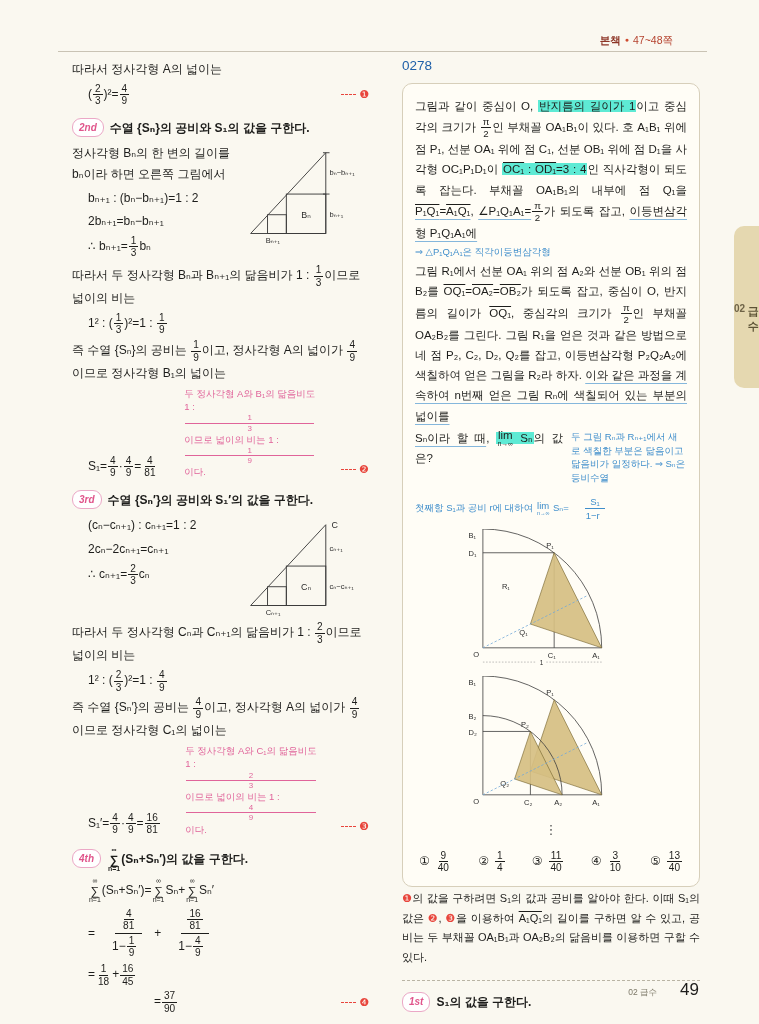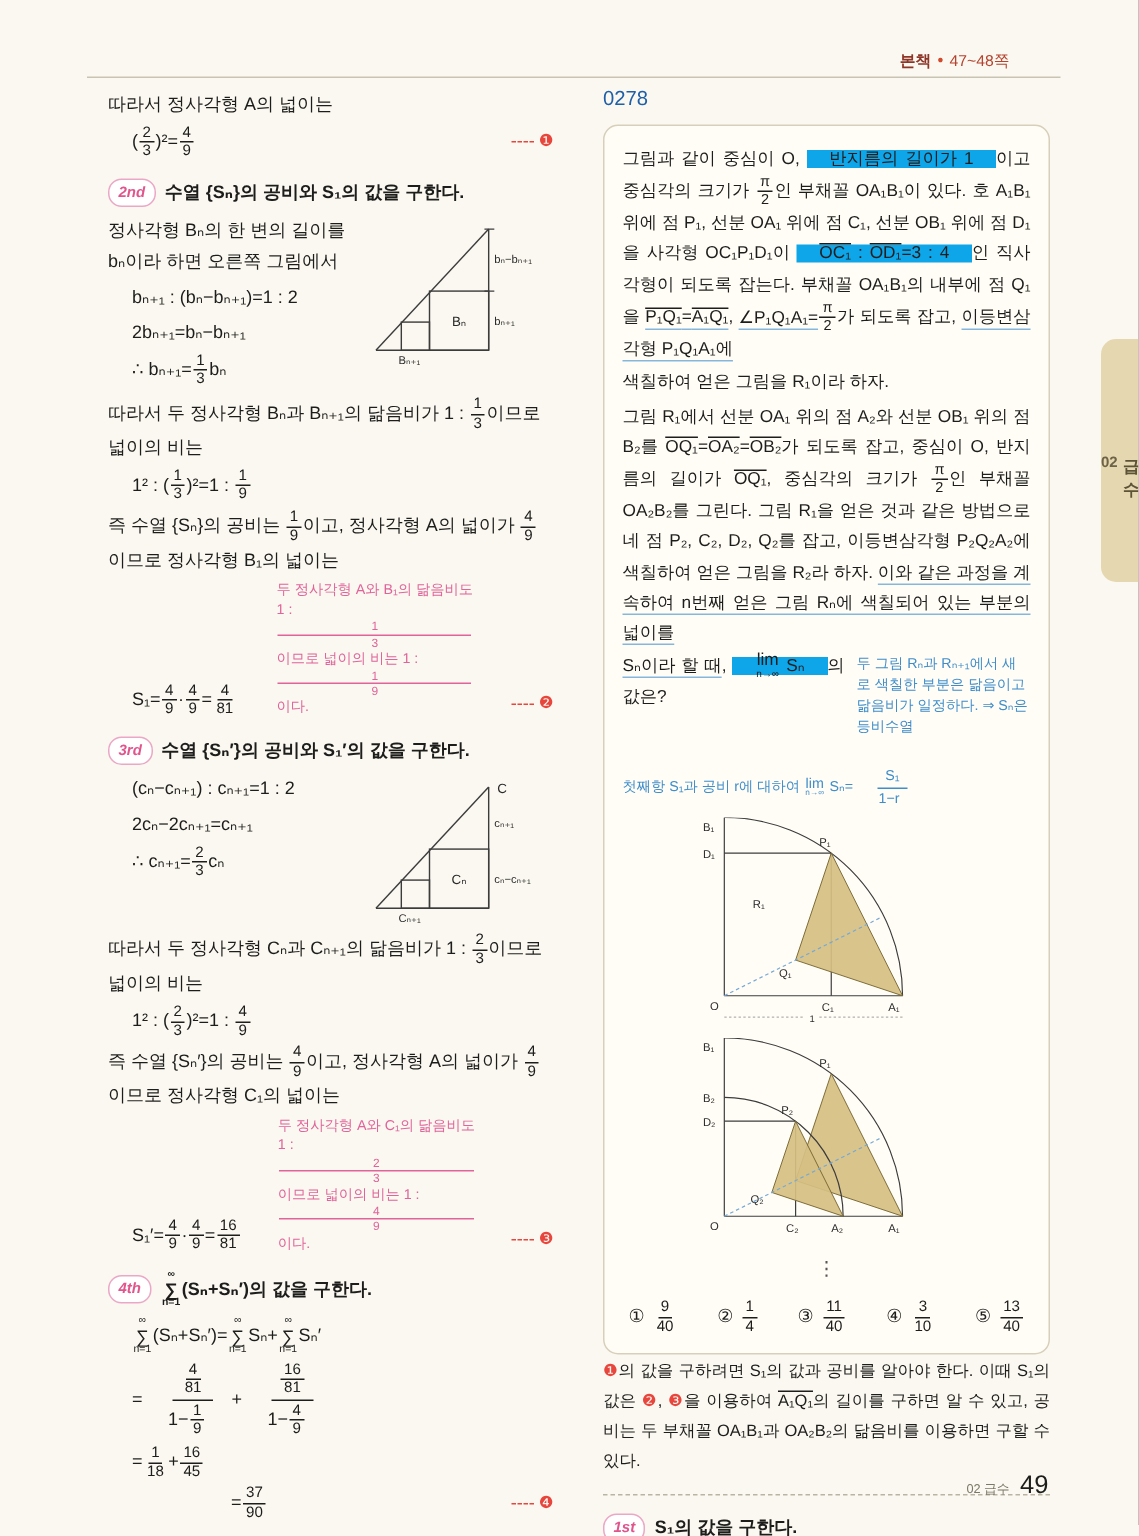--- a/index.html
+++ b/index.html
@@ -36,55 +36,55 @@
   .pknote{color:#e0649a;font-size:9.5px;line-height:1.4;display:inline-block;margin:0 4px}
   .pknote span{display:block}
   .sum-indent{margin-left:66px}
 
   
   .probno{font-weight:normal;color:#1e5fa8;font-size:13.5px;margin-bottom:5px}
   .pbox{border:1.3px solid #d7cfba;border-radius:10px;background:#fffdf6;padding:10px 12px 12px;box-sizing:border-box}
   .ptext{margin:0 0 2px;text-align:justify}
   .bnote{color:#3f8ecb;font-size:9.5px;line-height:1.45;margin:0 0 4px 14px}
   .fnote{color:#3f8ecb;font-size:9.5px;line-height:1.5;margin:2px 0 4px 14px;width:220px}
-  .sidenote{float:right;width:116px;color:#3f8ecb;font-size:9.5px;line-height:1.45;margin:2px 0 18px 8px}
+  .sidenote{float:right;width:116px;color:#3f8ecb;font-size:9.5px;line-height:1.45;margin:2px 0 8px 8px}
   .pfig{display:block;margin:6px auto 0}
   .vdots{text-align:center;font-size:13px;color:#555;margin:2px 0 4px}
   .choices{display:flex;justify-content:space-between;align-items:center;padding:4px 4px 0;font-size:12px}
   .choice i{font-style:normal}
   .choice .cnum{margin-right:5px}
   .guide{margin:12px 2px 0;font-size:11px;line-height:1.8;text-align:justify}
   .sepdash{border-top:1.2px dashed #b9b4a4;margin:12px 0 10px}
 
   
   .fr{display:inline-flex;flex-direction:column;align-items:center;vertical-align:middle;
       line-height:1.15;font-size:0.84em;margin:0 1px;text-align:center}
   .fr>span{padding:0 2px}
   .fr>span:first-child{border-bottom:1px solid currentColor}
   .bfr{display:inline-flex;flex-direction:column;align-items:flex-end;vertical-align:middle;line-height:1.2;margin:0 12px}
   .bfr>span{padding:1px 5px}
   .bfr>span:first-child{border-bottom:1px solid currentColor}
   .stk{display:inline-flex;flex-direction:column;align-items:center;vertical-align:middle;line-height:1;margin:0 1px}
   .stk .t,.stk .b{font-size:0.58em}
   .rd{color:#e8453c}
-  .hl{background:#0ea5e9;padding:0 15px}
+  .hl{background:#5eead4;padding:0 1px}
   .ul{text-decoration:underline;text-decoration-color:#85b7dc;text-decoration-thickness:1.4px;text-underline-offset:3.5px}
   .ol{text-decoration:overline;text-decoration-thickness:1px}
   .pk{text-decoration-color:#ef9ebc;text-decoration-thickness:1.5px;text-underline-offset:3px}
 
   
   .sk{stroke:#3c3c3c;stroke-width:1;fill:none}
   .shade{fill:#d6bf82;stroke:#776630;stroke-width:0.8;fill-opacity:0.92}
   .bdash{stroke:#74a9d8;stroke-width:1;stroke-dasharray:3 2.5;fill:none}
   .ruler{stroke:#999;stroke-width:0.8;stroke-dasharray:2 2}
   svg text{font-size:9.5px;fill:#2b2b2b;font-family:inherit}
   svg .tsm{font-size:8px}
 
   
-  .footer{position:absolute;right:60px;bottom:24px;display:flex;align-items:baseline;gap:7px}
+  .footer{position:absolute;right:60px;bottom:24px;display:flex;align-items:baseline;gap:23px}
   .foot-sec{font-size:8.5px;color:#7c7867}
   .foot-num{font-size:17px;font-weight:normal;color:#1d1d1b}
 </style>
 </head>
 <body>
 
 <div class="page">
 
   <div class="hdr">
     <span class="hdr-book">본책</span><span class="hdr-dot">●</span><span class="hdr-pages">47~48쪽</span>
@@ -314,21 +314,21 @@
     <div class="probno">0278</div>
 
     <div class="pbox">
       <p class="ptext">그림과 같이 중심이 O, <span class="hl">반지름의 길이가 1</span>이고 중심각의 크기가 <span class="fr">
             <span>π</span>
             <span>2</span>
           </span>인 부채꼴 OA₁B₁이 있다. 호 A₁B₁ 위에 점 P₁, 선분 OA₁ 위에 점 C₁, 선분 OB₁ 위에 점 D₁을 사각형 OC₁P₁D₁이 <span class="hl"><span class="ol">OC₁</span> : <span class="ol">OD₁</span>=3 : 4</span>인 직사각형이 되도록 잡는다. 부채꼴 OA₁B₁의 내부에 점 Q₁을 <span class="ul"><span class="ol">P₁Q₁</span>=<span class="ol">A₁Q₁</span></span>, <span class="ul">∠P₁Q₁A₁=<span class="fr">
               <span>π</span>
               <span>2</span>
             </span></span>가 되도록 잡고, <span class="ul">이등변삼각형 P₁Q₁A₁에</span></p>
-      <p class="ptext">색칠하여 얻은 그림을 R₁이라 하자.</p>
+      <p class="bnote">⇒ △P₁Q₁A₁은 직각이등변삼각형</p>
       <p class="ptext">그림 R₁에서 선분 OA₁ 위의 점 A₂와 선분 OB₁ 위의 점 B₂를 <span class="ol">OQ₁</span>=<span class="ol">OA₂</span>=<span class="ol">OB₂</span>가 되도록 잡고, 중심이 O, 반지름의 길이가 <span class="ol">OQ₁</span>, 중심각의 크기가 <span class="fr">
             <span>π</span>
             <span>2</span>
           </span>인 부채꼴 OA₂B₂를 그린다. 그림 R₁을 얻은 것과 같은 방법으로 네 점 P₂, C₂, D₂, Q₂를 잡고, 이등변삼각형 P₂Q₂A₂에 색칠하여 얻은 그림을 R₂라 하자. <span class="ul">이와 같은 과정을 계속하여 n번째 얻은 그림 Rₙ에 색칠되어 있는 부분의 넓이를</span></p>
       <div class="figblock">
         <span class="sidenote">두 그림 Rₙ과 Rₙ₊₁에서 새로 색칠한 부분은 닮음이고 닮음비가 일정하다. ⇒ Sₙ은 등비수열</span>
         <p class="ptext"><span class="ul">Sₙ이라 할 때</span>, <span class="hl"><span class="stk">
                 <span class="t"></span>
                 <span class="m">lim</span>
                 <span class="b">n→∞</span>

